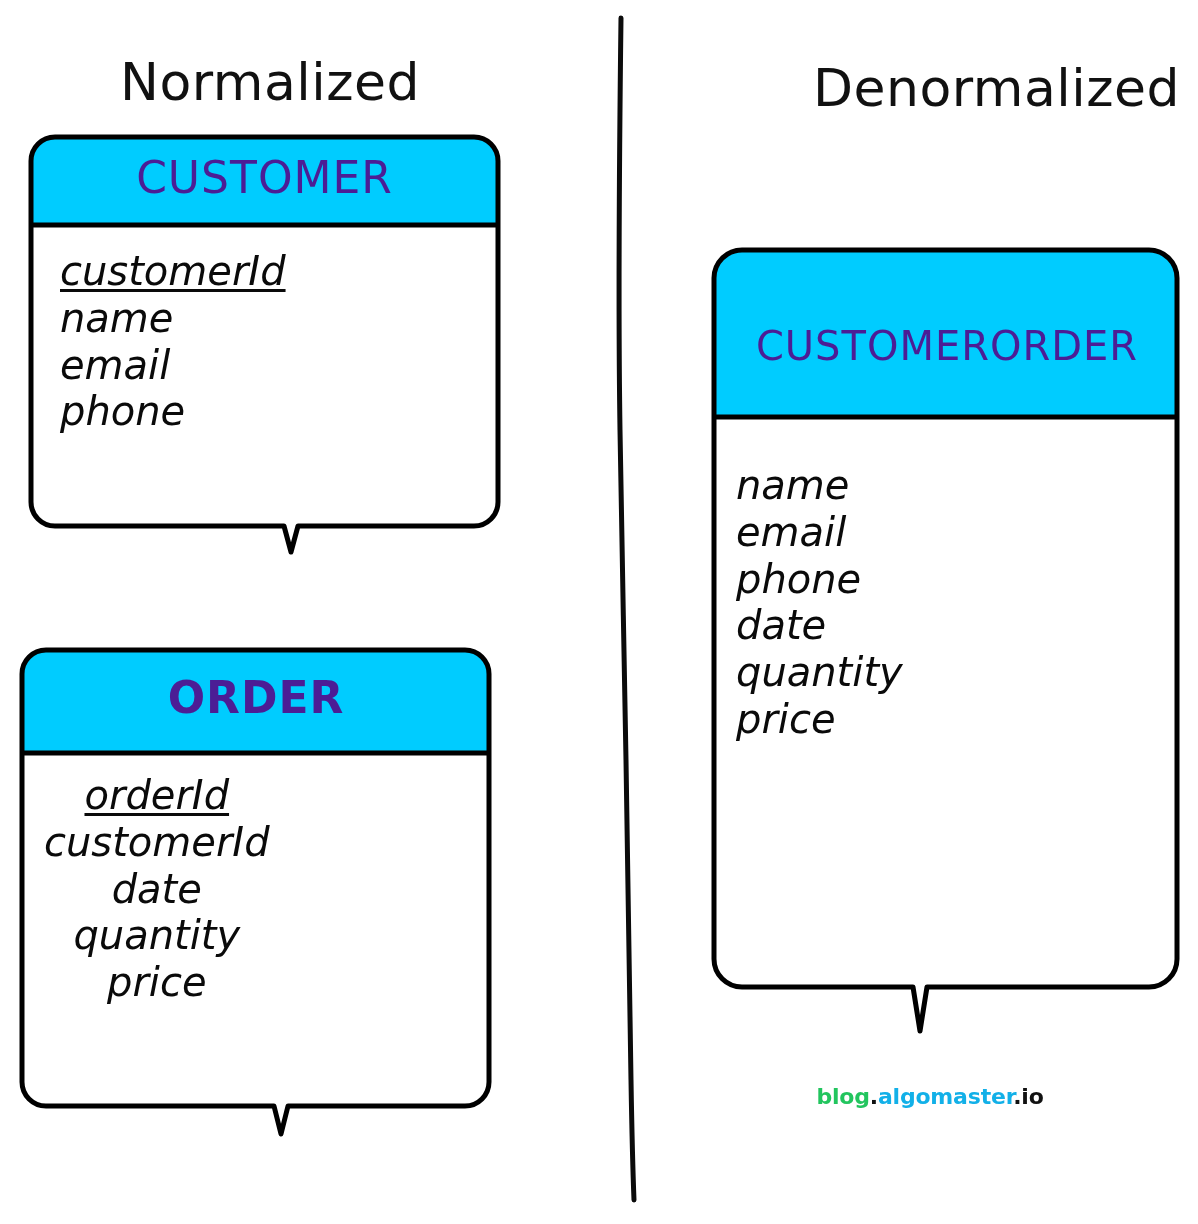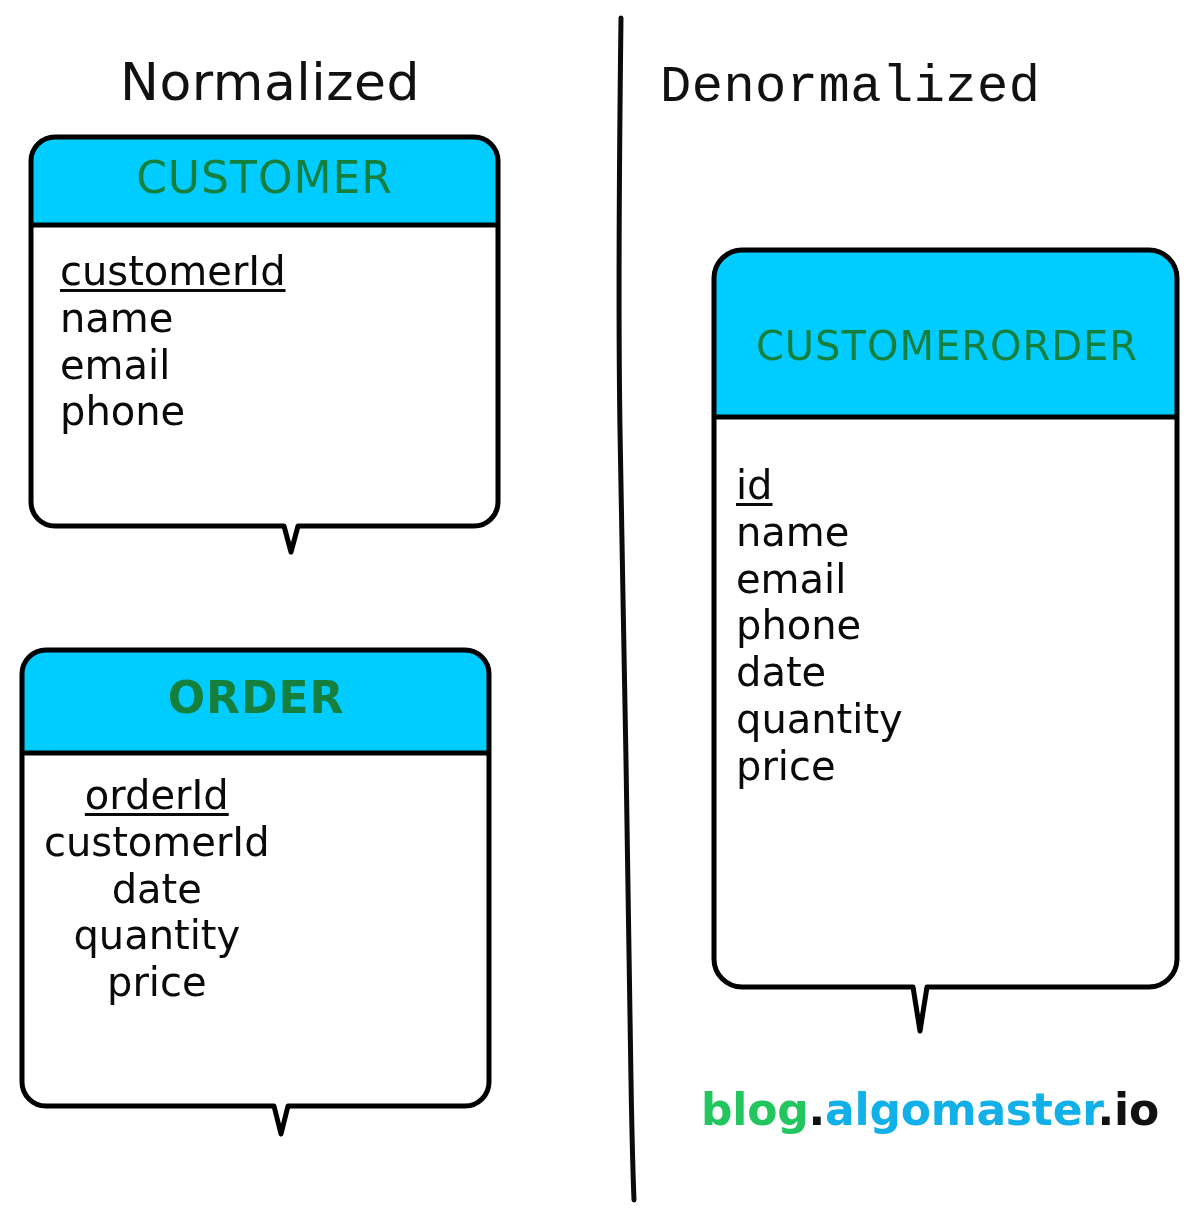--- a/index.html
+++ b/index.html
@@ -24,21 +24,21 @@
   .col-title {
     position: absolute;
     font-family: "DejaVu Sans", sans-serif;
     font-size: 52px;
     font-weight: 400;
     color: #111111;
     white-space: nowrap;
     letter-spacing: 0.5px;
   }
   #title-normalized   { left: 0px;   top: 52px; width: 540px; text-align: center; }
-  #title-denormalized { left: 660px; top: 58px; width: 520px; text-align: left; font-family: Liberation Mono, monospace; }
+  #title-denormalized { left: 660px; top: 58px; width: 520px; text-align: right; }
 
   
   .entity-box {
     position: absolute;
   }
   .entity-box svg {
     display: block;
     overflow: visible;
   }
   .box-body-fill   { fill: #ffffff; }
@@ -53,35 +53,36 @@
   .header-divider {
     stroke: #000000;
     stroke-width: 5;
   }
 
   
   .entity-title {
     position: absolute;
     font-family: "DejaVu Sans", sans-serif;
     font-size: 44px;
-    color: #15803d;
+    color: #4c1d95;
     white-space: nowrap;
     text-align: center;
     letter-spacing: 1px;
   }
   .field-list {
     position: absolute;
     font-family: "DejaVu Sans", sans-serif;
     font-size: 40px;
     color: #0a0a0a;
     line-height: 1.17;
   }
   .field-list .field {
     white-space: nowrap;
     display: block;
+    font-style: italic;
   }
   .field-list .field.pk {
     text-decoration: underline;
     text-underline-offset: 4px;
     text-decoration-thickness: 3px;
   }
 
   
   #divider {
     position: absolute;
@@ -98,21 +99,21 @@
   }
 
   
   #brand {
     position: absolute;
     left: 700px;
     top: 1084px;
     width: 460px;
     text-align: center;
     font-family: "DejaVu Sans", sans-serif;
-    font-size: 44px;
+    font-size: 22px;
     font-weight: bold;
     letter-spacing: -0.2px;
     white-space: nowrap;
   }
   #brand span { display: inline; }
 </style>
 </head>
 <body>
 
 <div id="canvas">
@@ -171,21 +172,20 @@
                A28,28 0 0 1 3,712 Z" fill="#ffffff"></path>
       <path class="box-header-fill" d="M3,31 A28,28 0 0 1 31,3 L438,3 A28,28 0 0 1 466,31 L466,170 L3,170 Z" fill="#00ccff"></path>
       <path class="box-stroke" d="M3,31 A28,28 0 0 1 31,3 L438,3 A28,28 0 0 1 466,31
                L466,712 A28,28 0 0 1 438,740 L216,740 L209,784 L202,740 L31,740
                A28,28 0 0 1 3,712 Z" stroke="#000000"></path>
       <line class="header-divider" x1="3" y1="170" x2="466" y2="170" stroke="#000000"></line>
     </svg>
   </div>
   <div class="entity-title" style="left:714px; top:315px; width:466px; font-size:40px;margin-top:8px;">CUSTOMERORDER</div>
   <div class="field-list" id="fields-customerorder" style="left:736px; top:462px;">
-      <span class="field pk">id</span>
       <span class="field">name</span>
       <span class="field">email</span>
       <span class="field">phone</span>
       <span class="field">date</span>
       <span class="field">quantity</span>
       <span class="field">price</span>
     </div>
 
   <svg id="divider" viewBox="0 0 70 1224">
     <path d="M25,18 C23,180 22,300 24,430 C26,560 28,640 30,760

